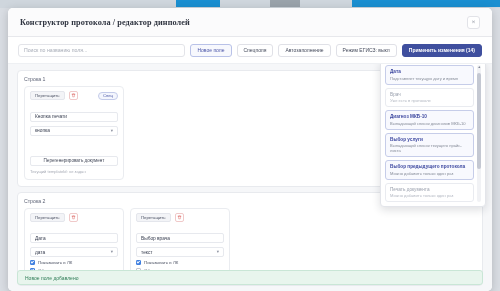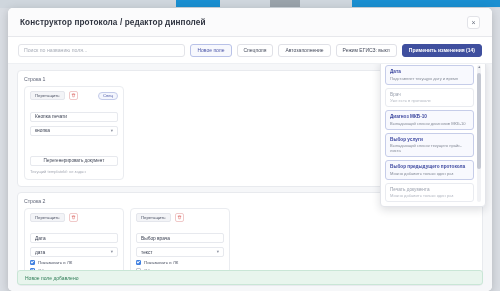--- a/index.html
+++ b/index.html
@@ -40,20 +40,21 @@
   }
 
   .modal-header {
     height: 29px;
     padding: 0 12px;
     display: flex;
     align-items: center;
     justify-content: space-between;
     background: #fbfbfc;
     border-bottom: 1px solid #e7e8ec;
+    font-family: Liberation Serif, serif;
   }
   .modal-title {
     font-size: 8.2px;
     font-weight: bold;
     color: #2f3440;
     letter-spacing: 0.1px;
   }
   .close-btn {
     width: 13px; height: 13px;
     border: 1px solid #e2e3e8;

